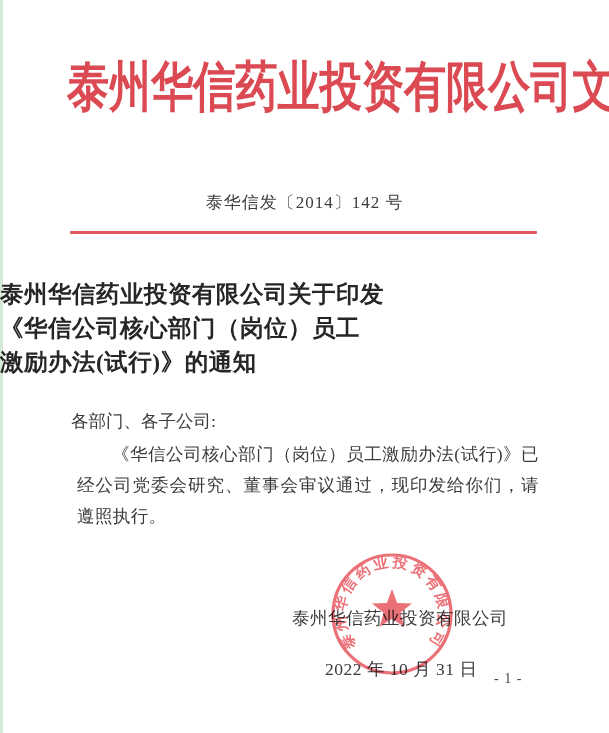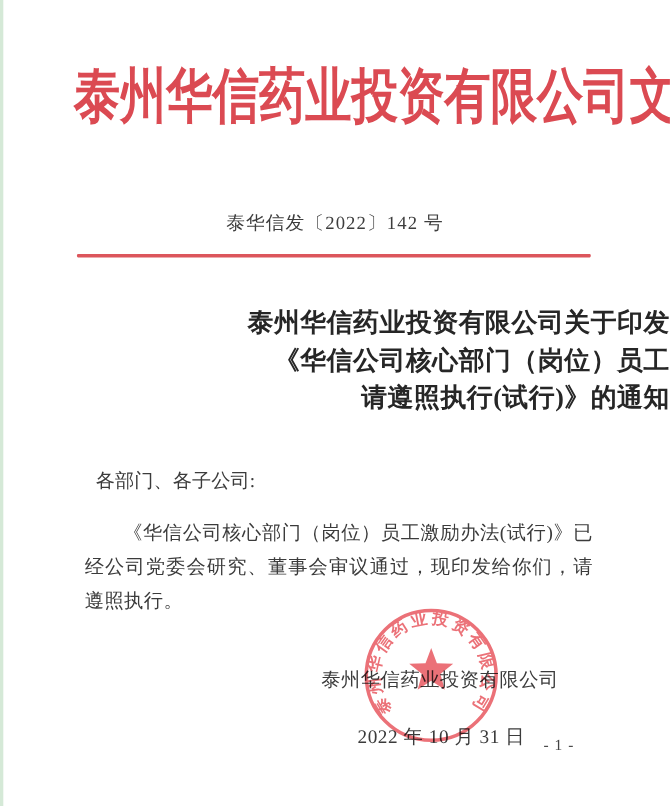--- a/index.html
+++ b/index.html
@@ -33,31 +33,31 @@
     font-size: 17px; color: #3d3d3d;
     letter-spacing: 1px;
   }
   .red-line {
     position: absolute; top: 231px; left: 70px; width: 467px; height: 3px;
     background: #dc565c;
     border-radius: 1px;
   }
   .doc-title {
     position: absolute; top: 277px; left: 0; width: 100%;
-    text-align: right;
+    text-align: left;
     font-size: 23.5px; font-weight: bold; color: #262626;
     line-height: 34px;
     letter-spacing: 0.5px;
   }
   .body-block {
     position: absolute; top: 406px; left: 71px; width: 468px;
     font-size: 17.5px; color: #3b3b3b;
     line-height: 31px;
   }
-  .salutation { margin: 16px; }
+  .salutation { margin: 0; }
   .paragraph {
     margin: 2px 0 0 6px;
     text-indent: 2em;
     text-align: justify;
     letter-spacing: 0.4px;
   }
   .sig-company {
     position: absolute; top: 606px; left: 292px;
     font-size: 17.5px; color: #3b3b3b; letter-spacing: 0.5px;
     white-space: nowrap;
@@ -89,28 +89,28 @@
 </style>
 </head>
 <body>
 
 <div class="page">
 
   <div class="edge-strip"></div>
 
   <div class="header-title">泰州华信药业投资有限公司文件</div>
 
-  <div class="doc-number">泰华信发〔2022〕142 号</div>
+  <div class="doc-number">泰华信发〔2014〕142 号</div>
 
   <div class="red-line"></div>
 
   <div class="doc-title">
     <div>泰州华信药业投资有限公司关于印发</div>
     <div>《华信公司核心部门（岗位）员工</div>
-    <div>请遵照执行(试行)》的通知</div>
+    <div>激励办法(试行)》的通知</div>
   </div>
 
   <div class="body-block">
     <p class="salutation">各部门、各子公司:</p>
     <p class="paragraph">《华信公司核心部门（岗位）员工激励办法(试行)》已经公司党委会研究、董事会审议通过，现印发给你们，请遵照执行。</p>
   </div>
 
   <div class="sig-company">泰州华信药业投资有限公司</div>
 
   <div class="sig-date">2022 年 10 月 31 日</div>

